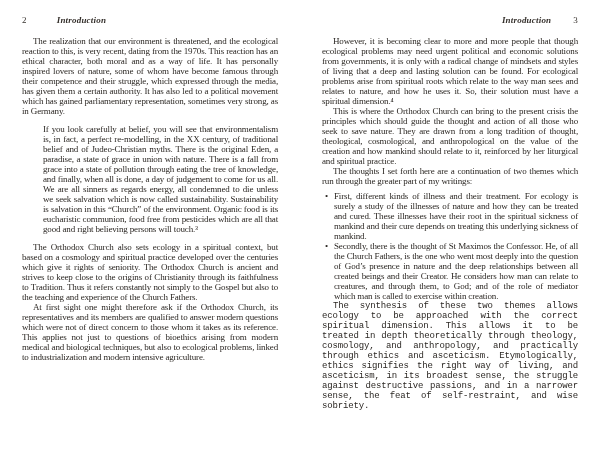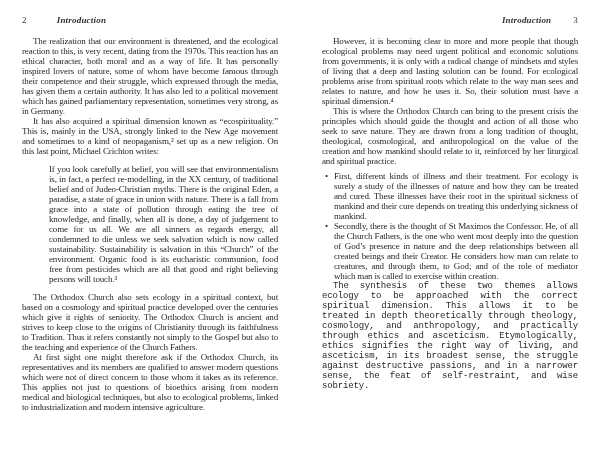--- a/index.html
+++ b/index.html
@@ -42,21 +42,21 @@
     font-size: 9px;
     line-height: 10px;
     text-align: justify;
     letter-spacing: -0.15px;
   }
   .body-text p {
     margin: 0;
     text-indent: 11px;
   }
   blockquote.quote {
-    margin: 8px 0 8px 27px;
+    margin: 8px 0 8px 21px;
     text-indent: 0;
   }
   .bullet-list { margin-top: 5px; }
   .bullet-item {
     position: relative;
     padding-left: 12px;
     text-align: justify;
   }
   .bullet-item .bullet {
     position: absolute;
@@ -70,35 +70,35 @@
 
 <div class="spread">
 
   <section class="page page-left">
     <header class="running-head left-head">
       <span class="folio">2</span>
       <span class="running-title">Introduction</span>
     </header>
     <div class="body-text">
       <p>The realization that our environment is threatened, and the ecological reaction to this, is very recent, dating from the 1970s. This reaction has an ethical character, both moral and as a way of life. It has personally inspired lovers of nature, some of whom have become famous through their competence and their struggle, which expressed through the media, has given them a certain authority. It has also led to a political movement which has gained parliamentary representation, sometimes very strong, as in Germany.</p>
-      <p>It has also acquired a spiritual dimension known as “ecospirituality.” This is, mainly in the USA, strongly linked to the New Age movement and sometimes to a kind of neopaganism,² set up as a new religion. On this last point, Michael Crichton writes:</p>
       <blockquote class="quote">If you look carefully at belief, you will see that environmentalism is, in fact, a perfect re-modelling, in the XX century, of traditional belief and of Judeo-Christian myths. There is the original Eden, a paradise, a state of grace in union with nature. There is a fall from grace into a state of pollution through eating the tree of knowledge, and finally, when all is done, a day of judgement to come for us all. We are all sinners as regards energy, all condemned to die unless we seek salvation which is now called sustainability. Sustainability is salvation in this “Church” of the environment. Organic food is its eucharistic communion, food free from pesticides which are all that good and right believing persons will touch.³</blockquote>
       <p>The Orthodox Church also sets ecology in a spiritual context, but based on a cosmology and spiritual practice developed over the centuries which give it rights of seniority. The Orthodox Church is ancient and strives to keep close to the origins of Christianity through its faithfulness to Tradition. Thus it refers constantly not simply to the Gospel but also to the teaching and experience of the Church Fathers.</p>
       <p>At first sight one might therefore ask if the Orthodox Church, its representatives and its members are qualified to answer modern questions which were not of direct concern to those whom it takes as its reference. This applies not just to questions of bioethics arising from modern medical and biological techniques, but also to ecological problems, linked to industrialization and modern intensive agriculture.</p>
     </div>
   </section>
 
   <section class="page page-right">
     <header class="running-head right-head">
       <span class="running-title">Introduction</span>
       <span class="folio">3</span>
     </header>
     <div class="body-text">
       <p>However, it is becoming clear to more and more people that though ecological problems may need urgent political and economic solutions from governments, it is only with a radical change of mindsets and styles of living that a deep and lasting solution can be found. For ecological problems arise from spiritual roots which relate to the way man sees and relates to nature, and how he uses it. So, their solution must have a spiritual dimension.⁴</p>
       <p>This is where the Orthodox Church can bring to the present crisis the principles which should guide the thought and action of all those who seek to save nature. They are drawn from a long tradition of thought, theological, cosmological, and anthropological on the value of the creation and how mankind should relate to it, reinforced by her liturgical and spiritual practice.</p>
+      <p>The thoughts I set forth here are a continuation of two themes which run through the greater part of my writings:</p>
 
       <div class="bullet-list">
         <div class="bullet-item">
           <span class="bullet">•</span>
           <span>First, different kinds of illness and their treatment. For ecology is surely a study of the illnesses of nature and how they can be treated and cured. These illnesses have their root in the spiritual sickness of mankind and their cure depends on treating this underlying sickness of mankind.</span>
         </div>
         <div class="bullet-item">
           <span class="bullet">•</span>
           <span>Secondly, there is the thought of St Maximos the Confessor. He, of all the Church Fathers, is the one who went most deeply into the question of God’s presence in nature and the deep relationships between all created beings and their Creator. He considers how man can relate to creatures, and through them, to God; and of the role of mediator which man is called to exercise within creation.</span>
         </div>

